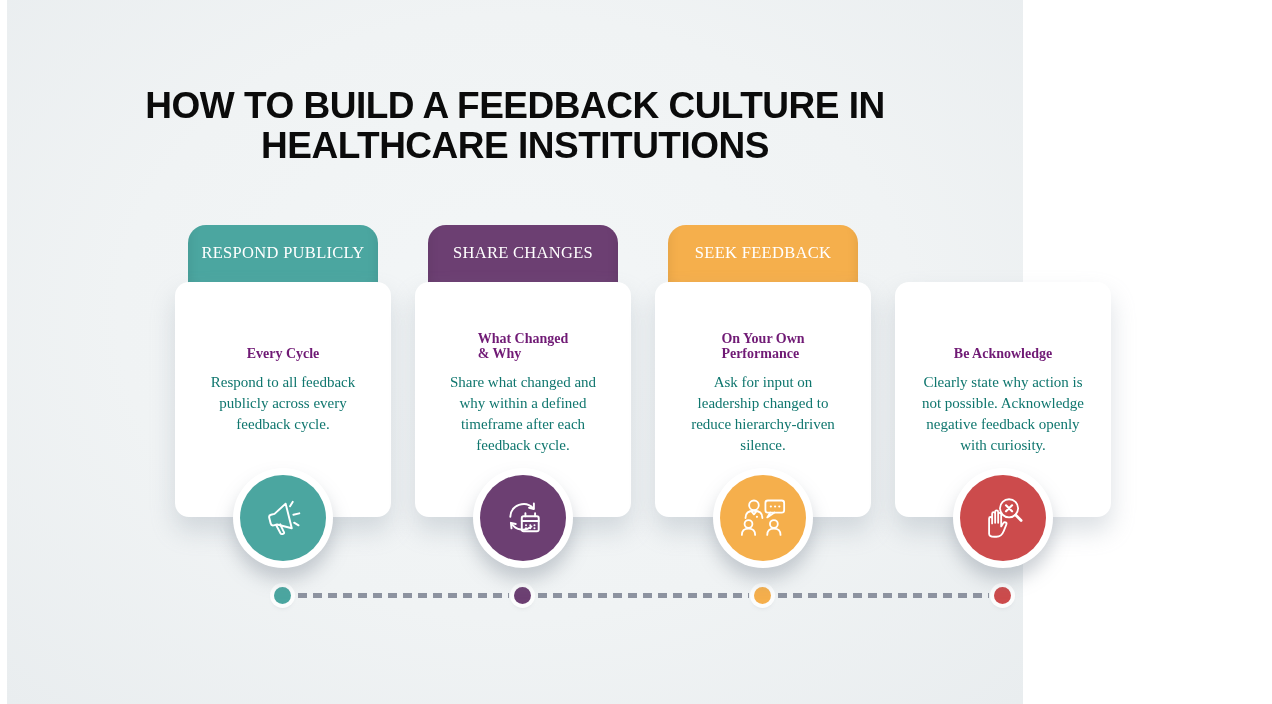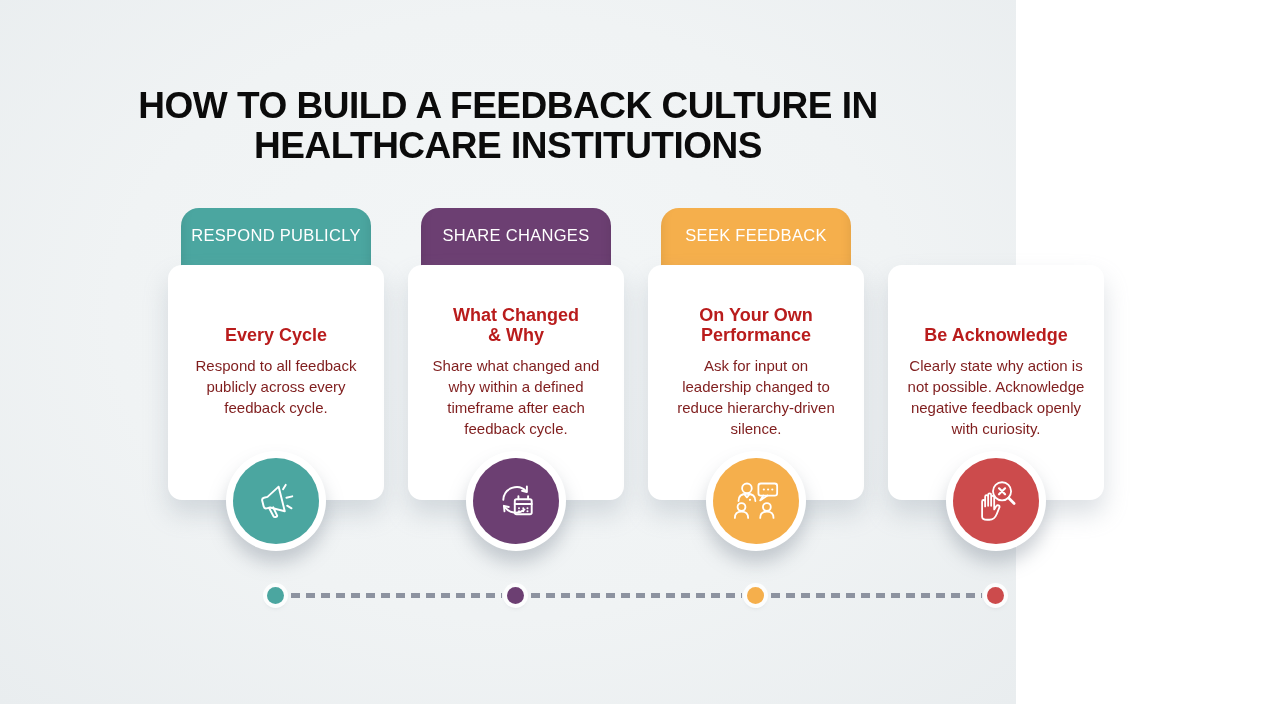--- a/index.html
+++ b/index.html
@@ -2,52 +2,53 @@
 <html><head>
 <meta charset="utf-8">
 <style>
   * { margin:0; padding:0; box-sizing:border-box; }
   html,body { width:1272px; height:704px; }
   body { font-family:"Liberation Sans", sans-serif; overflow:hidden; }
 
   .stage {
     position:relative; width:1016px; height:704px;
     background: radial-gradient(ellipse at 50% 45%, #f3f6f7 0%, #f0f3f4 55%, #e9edef 100%);
+    margin-left: 7px;
   }
 
   .title {
     position:absolute; top:86px; left:0; width:100%;
     text-align:center; font-size:37px; font-weight:700; color:#0b0b0b;
     letter-spacing:-0.5px; line-height:1.07; white-space:pre-line;
   }
 
-  .columns { position:absolute; left:168px; top:208px; width:936px; height:345px; display:flex; gap:24px; }
+  .columns { position:absolute; left:168px; top:225px; width:936px; height:345px; display:flex; gap:24px;font-family:Liberation Serif, serif; }
   .column { position:relative; width:216px; height:345px; }
 
   .tab {
     position:absolute; top:0; left:13px; width:190px; height:76px;
     background: var(--c); border-radius:18px 18px 8px 8px; z-index:1;
     box-shadow: inset 0 -10px 12px rgba(0,0,0,0.10);
     display:flex; justify-content:center; align-items:flex-start;
   }
   .tab-label { margin-top:18px; color:#ffffff; font-size:16.5px; letter-spacing:0.3px; white-space:nowrap; }
 
   .card {
     position:absolute; top:57px; left:0; width:216px; height:235px;
     background:#ffffff; border-radius:14px; z-index:2;
     box-shadow: 0 14px 24px rgba(145,158,170,0.32);
     padding:24px 10px 0 10px;
   }
   .card-heading {
     height:56px; display:flex; align-items:flex-end; justify-content:center;
-    text-align:center; font-size:18px; font-weight:700; color:#b91c1c;
+    text-align:left; font-size:14px; font-weight:700; color:#701a75;
     line-height:1.12; white-space:pre-line;
   }
   .card-body {
-    margin-top:10px; text-align:center; font-size:15px; color:#7f1d1d;
+    margin-top:10px; text-align:center; font-size:15px; color:#0f766e;
     line-height:1.4; white-space:pre-line;
   }
 
   .icon-circle-outer {
     position:absolute; top:243px; left:58px; width:100px; height:100px;
     background:#ffffff; border-radius:50%; z-index:3;
     box-shadow: 0 12px 18px rgba(120,132,145,0.38);
     display:flex; align-items:center; justify-content:center;
   }
   .icon-circle-inner {

